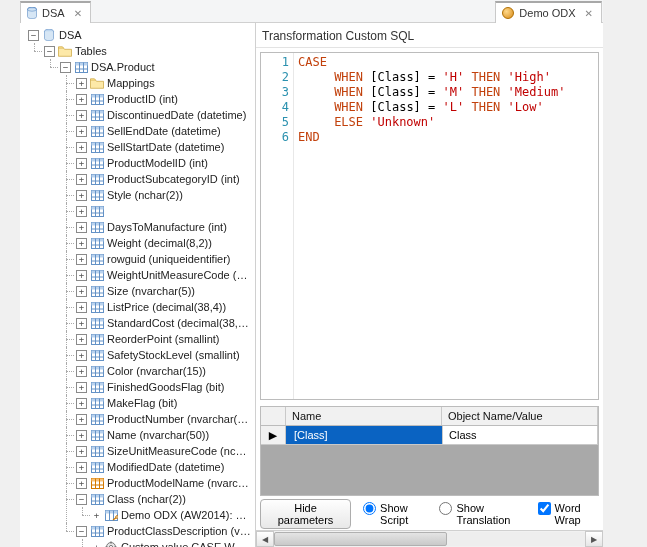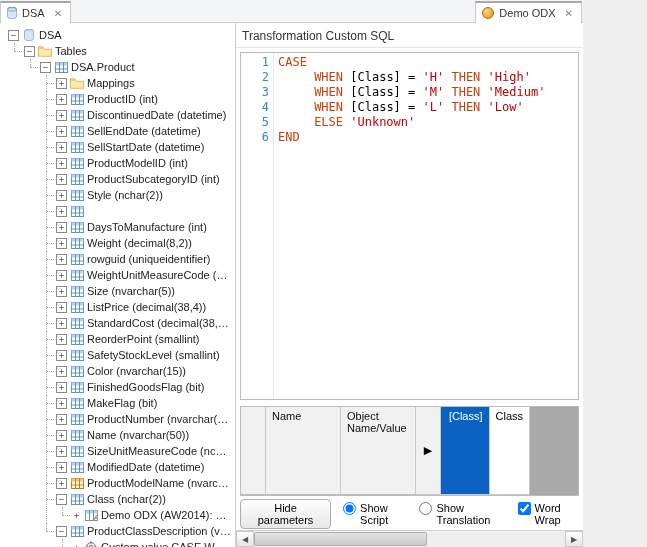--- a/index.html
+++ b/index.html
@@ -12,20 +12,21 @@
     width: 647px;
     height: 547px;
     overflow: hidden;
   }
   .root {
     display: flex;
     flex-direction: column;
     width: 583px;
     height: 547px;
     background: #fff;
+    margin-left: 20px;
   }
   
   .tabstrip {
     height: 22px;
     background: #f4f5f6;
     border-bottom: 1px solid #d0d0d0;
     display: flex;
     align-items: stretch;
   }
   .tab {
@@ -178,21 +179,21 @@
   }
   .kw { color: #c2410c; }
   .str { color: #c00000; }
 
   .grid {
     margin: 6px 4px 0 4px;
     border: 1px solid #bcbcbc;
     background: #d946ef;
     height: 88px;
     display: flex;
-    flex-direction: row;
+    flex-direction: column;
   }
   .grid-head, .grid-row {
     display: flex;
     font-size: 11px;
   }
   .grid-head {
     background: #f1f1f1;
     border-bottom: 1px solid #bcbcbc;
   }
   .gh-sel, .gc-sel { width: 24px; border-right: 1px solid #c9c9c9; display:flex; align-items:center; justify-content:center; background:#f1f1f1;}

